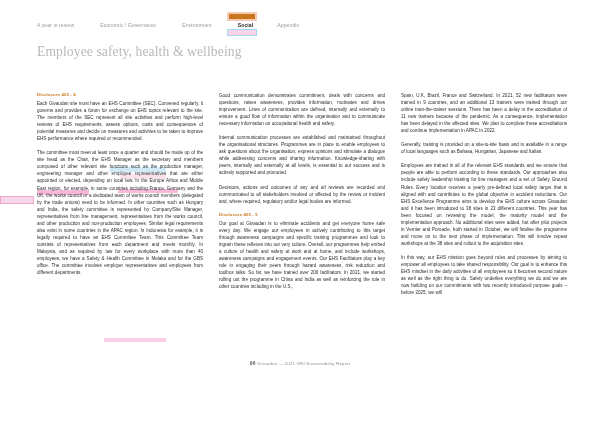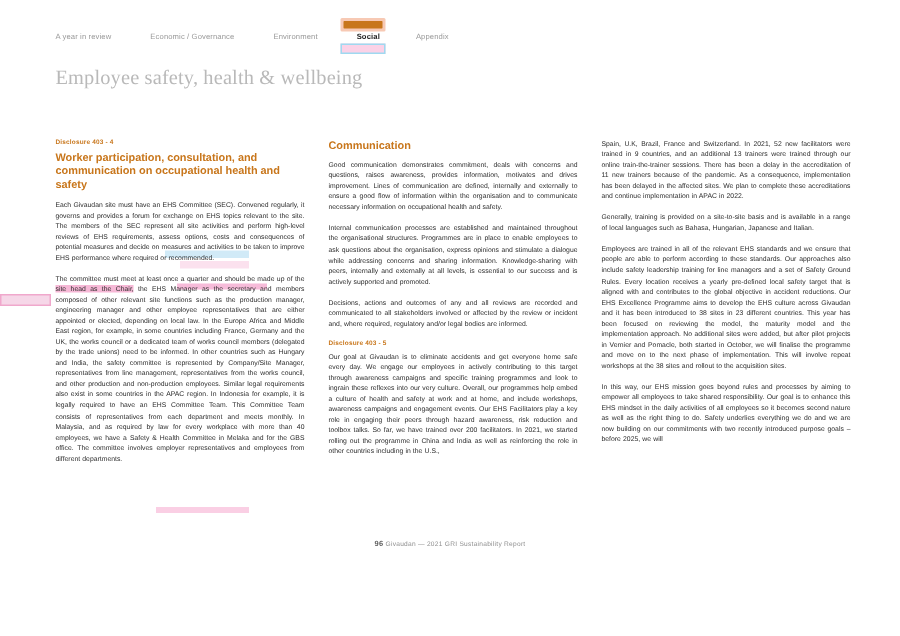--- a/index.html
+++ b/index.html
@@ -234,27 +234,25 @@
   <div class="mark-box mark-b"></div>
   <div class="mark-box mark-c"></div>
   <div class="mark-box mark-e"></div>
   <div class="mark-box mark-f"></div>
   <div class="mark-box mark-g"></div>
 
   <div class="columns">
 
     <div class="col">
       <div class="disclosure-label">Disclosure 403 - 4</div>
-      <h2 class="section-head">Worker participation, consultation, and communication on occupational health and safety</h2>
       <p class="body">Each Givaudan site must have an EHS Committee (SEC). Convened regularly, it governs and provides a forum for exchange on EHS topics relevant to the site. The members of the SEC represent all site activities and perform high-level reviews of EHS requirements, assess options, costs and consequences of potential measures and decide on measures and activities to be taken to improve EHS performance where required or recommended.</p>
       <p class="body">The committee must meet at least once a quarter and should be made up of the site head as the Chair, the EHS Manager as the secretary and members composed of other relevant site functions such as the production manager, engineering manager and other employee representatives that are either appointed or elected, depending on local law. In the Europe Africa and Middle East region, for example, in some countries including France, Germany and the UK, the works council or a dedicated team of works council members (delegated by the trade unions) need to be informed. In other countries such as Hungary and India, the safety committee is represented by Company/Site Manager, representatives from line management, representatives from the works council, and other production and non-production employees. Similar legal requirements also exist in some countries in the APAC region. In Indonesia for example, it is legally required to have an EHS Committee Team. This Committee Team consists of representatives from each department and meets monthly. In Malaysia, and as required by law for every workplace with more than 40 employees, we have a Safety &amp; Health Committee in Melaka and for the GBS office. The committee involves employer representatives and employees from different departments.</p>
     </div>
 
     <div class="col">
-      <h2 class="section-head comm">Communication</h2>
       <p class="body">Good communication demonstrates commitment, deals with concerns and questions, raises awareness, provides information, motivates and drives improvement. Lines of communication are defined, internally and externally to ensure a good flow of information within the organisation and to communicate necessary information on occupational health and safety.</p>
       <p class="body">Internal communication processes are established and maintained throughout the organisational structures. Programmes are in place to enable employees to ask questions about the organisation, express opinions and stimulate a dialogue while addressing concerns and sharing information. Knowledge-sharing with peers, internally and externally at all levels, is essential to our success and is actively supported and promoted.</p>
       <p class="body">Decisions, actions and outcomes of any and all reviews are recorded and communicated to all stakeholders involved or affected by the review or incident and, where required, regulatory and/or legal bodies are informed.</p>
       <div class="disclosure-label">Disclosure 403 - 5</div>
       <p class="body">Our goal at Givaudan is to eliminate accidents and get everyone home safe every day. We engage our employees in actively contributing to this target through awareness campaigns and specific training programmes and look to ingrain these reflexes into our very culture. Overall, our programmes help embed a culture of health and safety at work and at home, and include workshops, awareness campaigns and engagement events. Our EHS Facilitators play a key role in engaging their peers through hazard awareness, risk reduction and toolbox talks. So far, we have trained over 200 facilitators. In 2021, we started rolling out the programme in China and India as well as reinforcing the role in other countries including in the U.S.,</p>
     </div>
 
     <div class="col">
       <p class="body">Spain, U.K, Brazil, France and Switzerland. In 2021, 52 new facilitators were trained in 9 countries, and an additional 13 trainers were trained through our online train-the-trainer sessions. There has been a delay in the accreditation of 11 new trainers because of the pandemic. As a consequence, implementation has been delayed in the affected sites. We plan to complete these accreditations and continue implementation in APAC in 2022.</p>
       <p class="body">Generally, training is provided on a site-to-site basis and is available in a range of local languages such as Bahasa, Hungarian, Japanese and Italian.</p>

